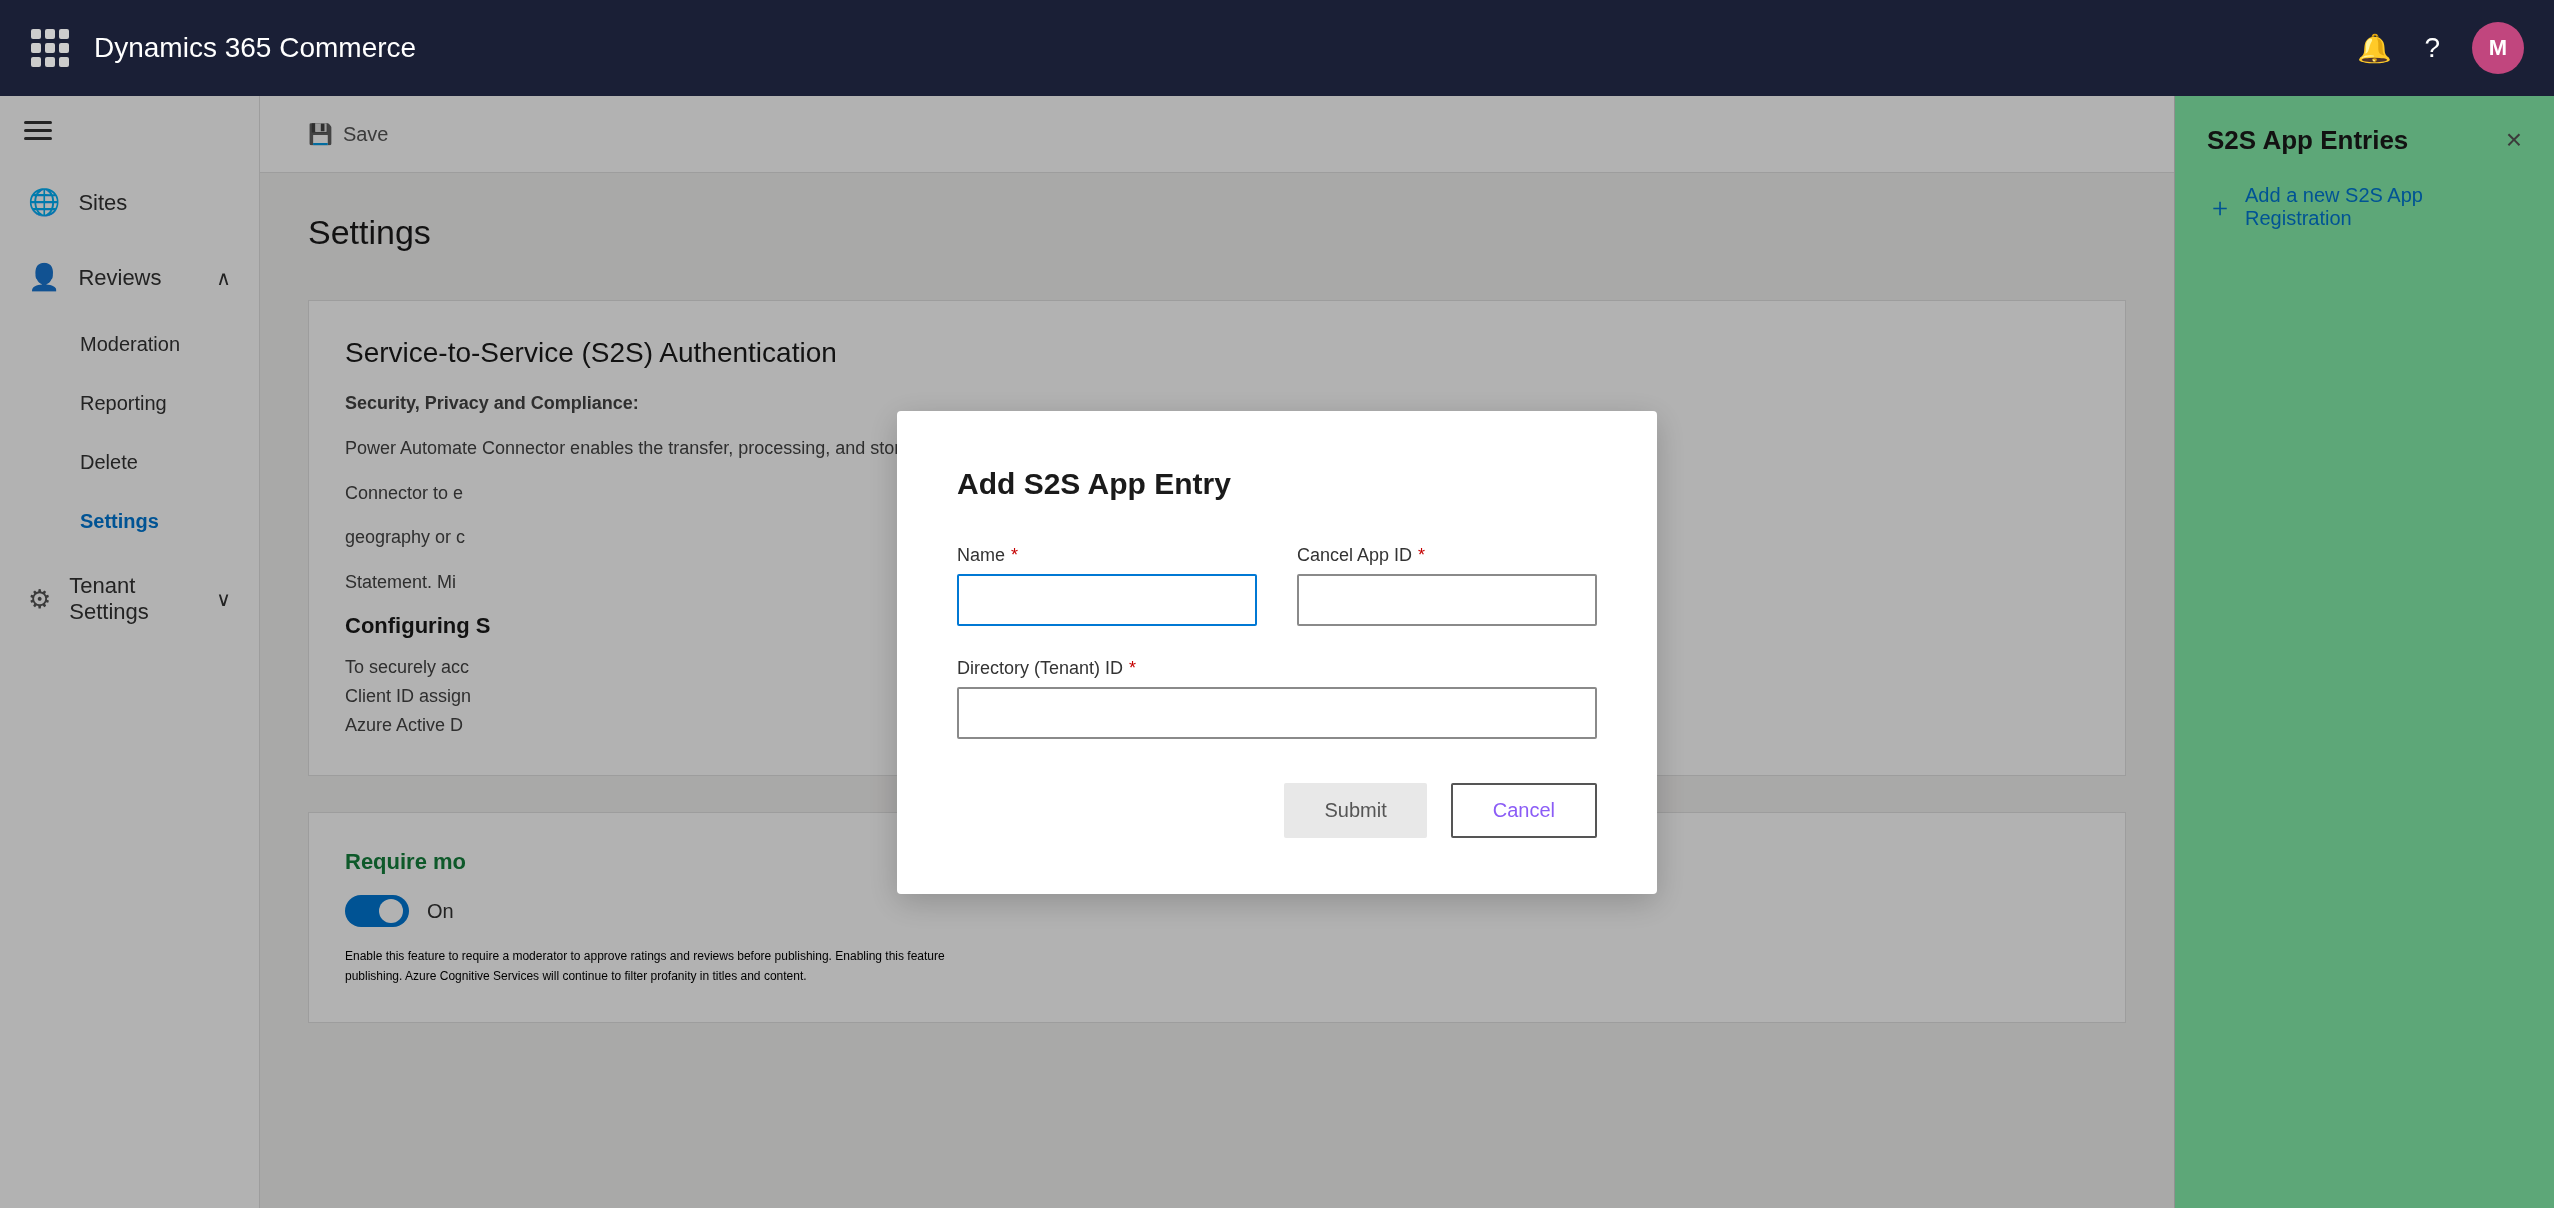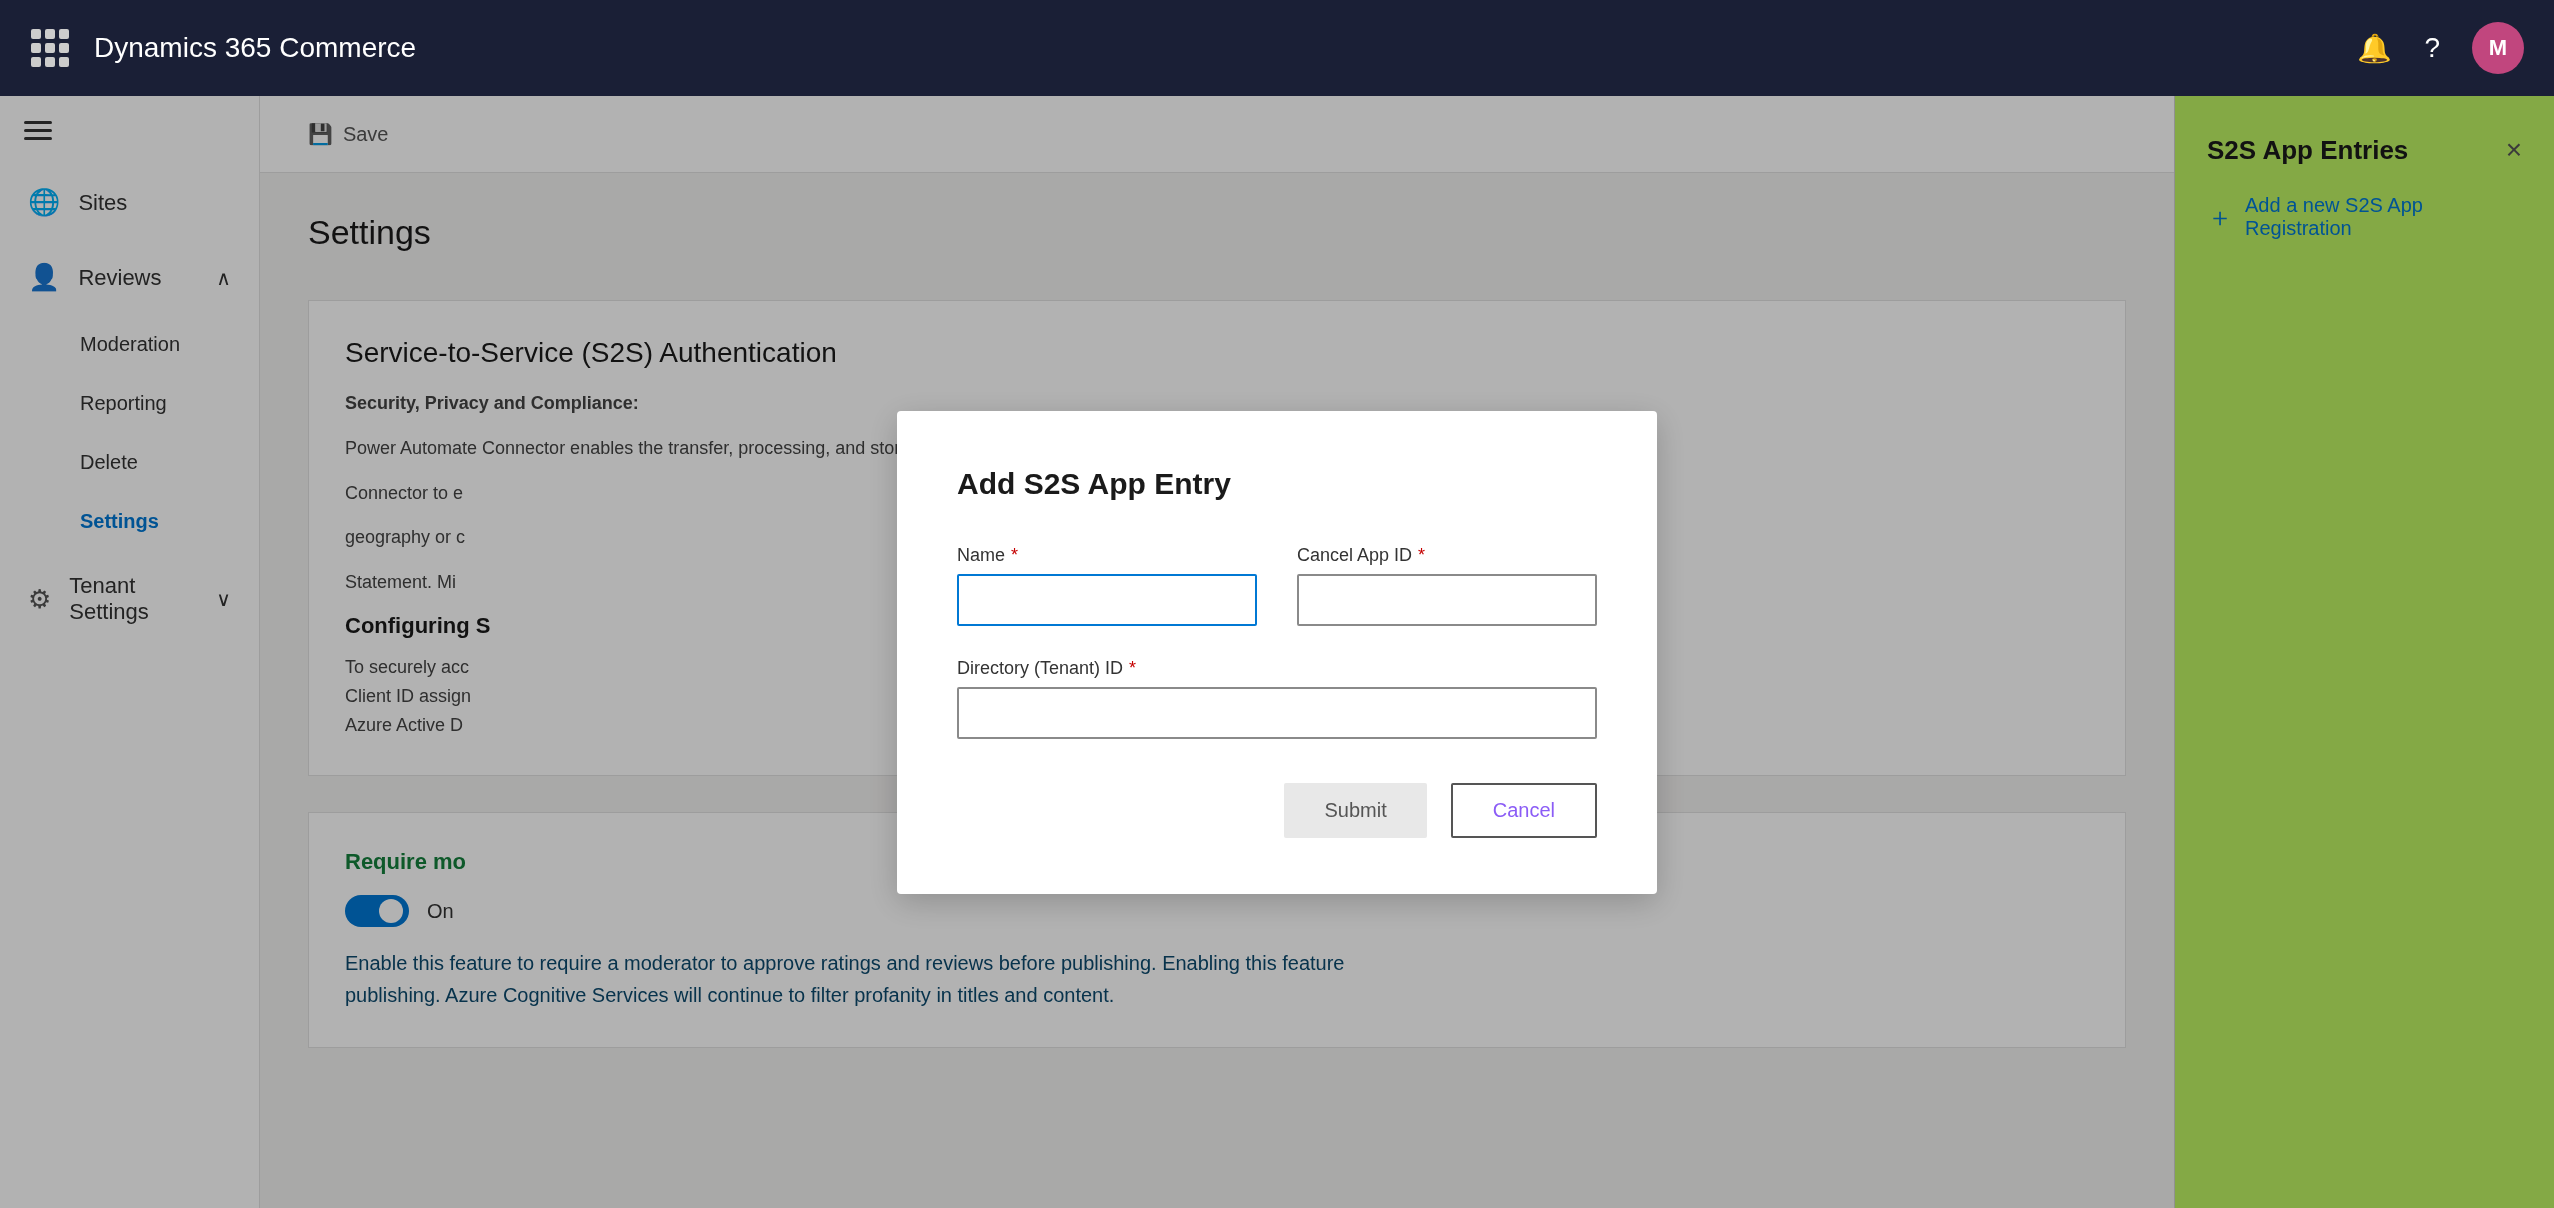--- a/index.html
+++ b/index.html
@@ -78,26 +78,26 @@
     .toggle-row { display: flex; align-items: center; gap: 18px; margin-bottom: 20px; }
     .toggle {
       width: 64px; height: 32px; background: #0078d4; border-radius: 16px;
       position: relative; cursor: pointer;
     }
     .toggle-knob {
       position: absolute; top: 4px; left: 34px; width: 24px; height: 24px;
       background: #fff; border-radius: 50%;
     }
     .toggle-label { font-size: 20px; color: #333; }
-    .require-desc { font-size: 20px; color: #0c4a6e; line-height: 1.6; }
+    .require-desc { font-size: 12px; color: #000000; line-height: 1.6; }
 
     
     .right-panel {
-      width: 380px; background: #bef264; border-left: 1px solid #d0d0d0;
-      padding: 38px 32px; flex-shrink: 0; height: calc(1208px - 96px);
+      width: 380px; background: #86efac; border-left: 1px solid #d0d0d0;
+      padding: 28px 32px; flex-shrink: 0; height: calc(1208px - 96px);
     }
     .right-panel-header {
       display: flex; align-items: center; justify-content: space-between; margin-bottom: 28px;
     }
     .right-panel-title { font-size: 26px; font-weight: 600; color: #1a1a1a; }
     .right-panel-close { font-size: 28px; color: #555; cursor: pointer; background: none; border: none; }
     .add-registration {
       display: flex; align-items: center; gap: 12px;
       font-size: 20px; color: #0078d4; cursor: pointer;
     }

